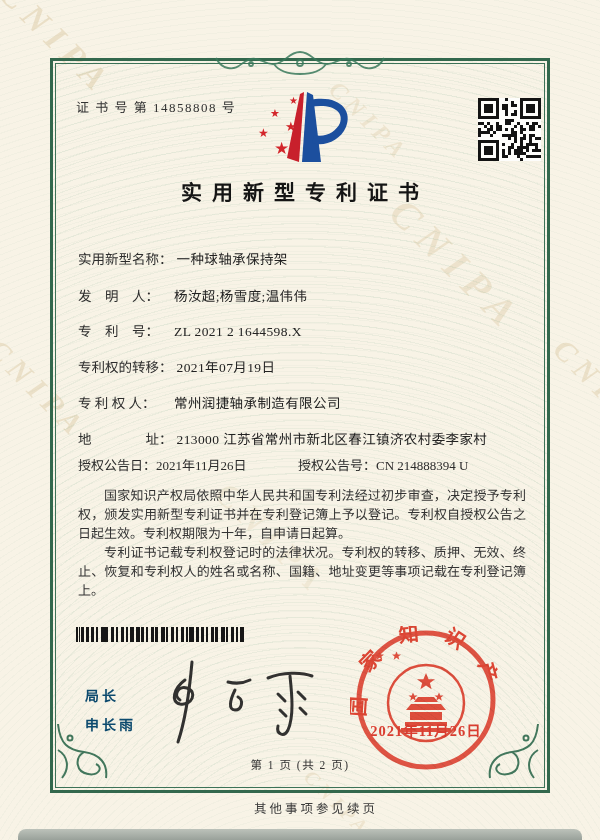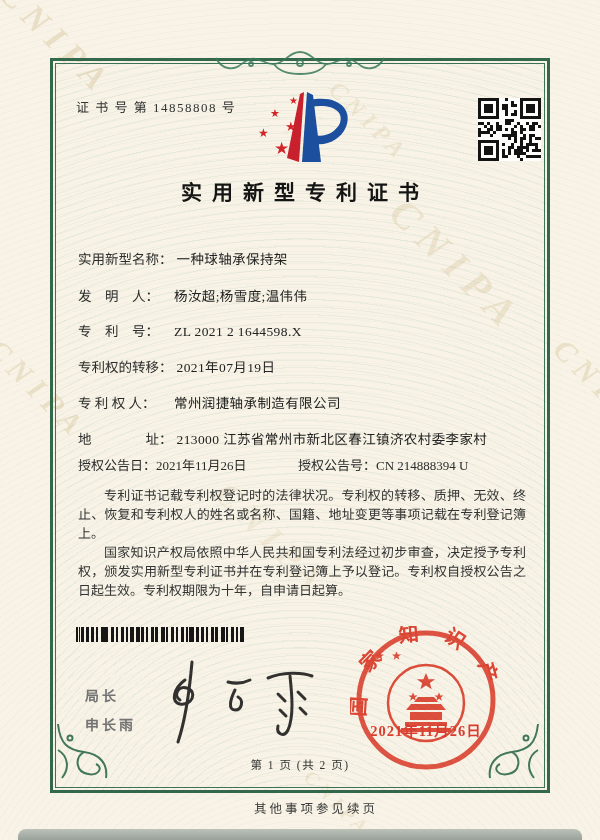--- a/index.html
+++ b/index.html
@@ -27,21 +27,21 @@
   .grant{position:absolute;left:78px;top:455px;font-size:13px;white-space:nowrap;}
   .grant .g2{position:absolute;left:220px;top:0;white-space:nowrap;}
   .paras{position:absolute;left:78px;width:448px;top:486px;font-size:13px;line-height:19px;
          text-align:justify;color:#333;}
   .paras p{margin:0;text-indent:2em;}
   .barcode{position:absolute;left:76px;top:627px;width:168px;height:15px;
     background:
       repeating-linear-gradient(90deg,#161616 0 2px,rgba(0,0,0,0) 2px 5px,#161616 5px 8px,rgba(0,0,0,0) 8px 10px),
       repeating-linear-gradient(90deg,rgba(0,0,0,0) 0 3px,#161616 3px 4px,rgba(0,0,0,0) 4px 11px,#161616 11px 13px,rgba(0,0,0,0) 13px 17px);}
   .official{position:absolute;left:85px;top:682px;font-family:"Liberation Sans",sans-serif;
-            font-size:14px;font-weight:700;letter-spacing:3px;line-height:29px;color:#737373;}
+            font-size:14px;font-weight:700;letter-spacing:3px;line-height:29px;color:#0c4a6e;}
   .signature{position:absolute;left:140px;top:650px;}
   .seal{position:absolute;left:350px;top:626px;opacity:.93;mix-blend-mode:multiply;}
   .page-note{position:absolute;left:0;right:0;top:756px;text-align:center;font-size:11.5px;
              letter-spacing:1.5px;color:#333;}
   .cont-note{position:absolute;left:0;right:0;top:798px;text-align:center;font-size:12.5px;
              letter-spacing:3px;color:#3a3a3a;padding-left:32px;}
   .page-edge{position:absolute;left:18px;right:18px;bottom:0;height:11px;
              border-radius:8px 8px 0 0;background:linear-gradient(#bcc2ba,#99a19a);}
   .orn{position:absolute;pointer-events:none;}
 </style>
@@ -253,22 +253,22 @@
   <div class="grant">
     <span>
       <span class="label">授权公告日：</span><span class="value">2021年11月26日</span>
     </span>
     <span class="g2">
       <span class="label">授权公告号：</span><span class="value">CN 214888394 U</span>
     </span>
   </div>
 
   <div class="paras">
+    <p>国家知识产权局依照中华人民共和国专利法经过初步审查，决定授予专利权，颁发实用新型专利证书并在专利登记簿上予以登记。专利权自授权公告之日起生效。专利权期限为十年，自申请日起算。</p>
     <p>专利证书记载专利权登记时的法律状况。专利权的转移、质押、无效、终止、恢复和专利权人的姓名或名称、国籍、地址变更等事项记载在专利登记簿上。</p>
-    <p>国家知识产权局依照中华人民共和国专利法经过初步审查，决定授予专利权，颁发实用新型专利证书并在专利登记簿上予以登记。专利权自授权公告之日起生效。专利权期限为十年，自申请日起算。</p>
   </div>
 
   <div class="barcode"></div>
 
   <div class="official">
     <div>局长</div>
     <div>申长雨</div>
   </div>
 
   <svg class="signature" width="200" height="100" viewBox="0 0 200 100">

